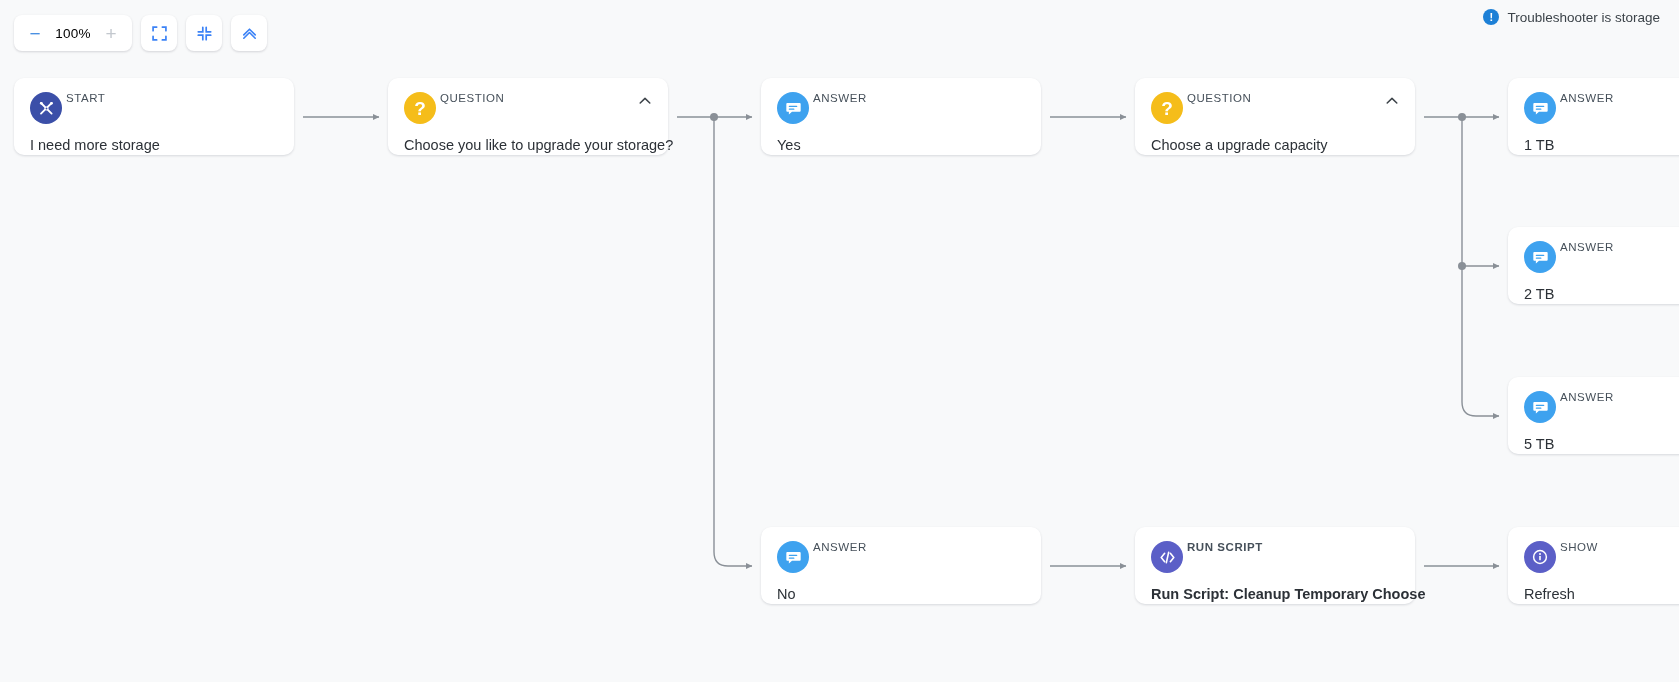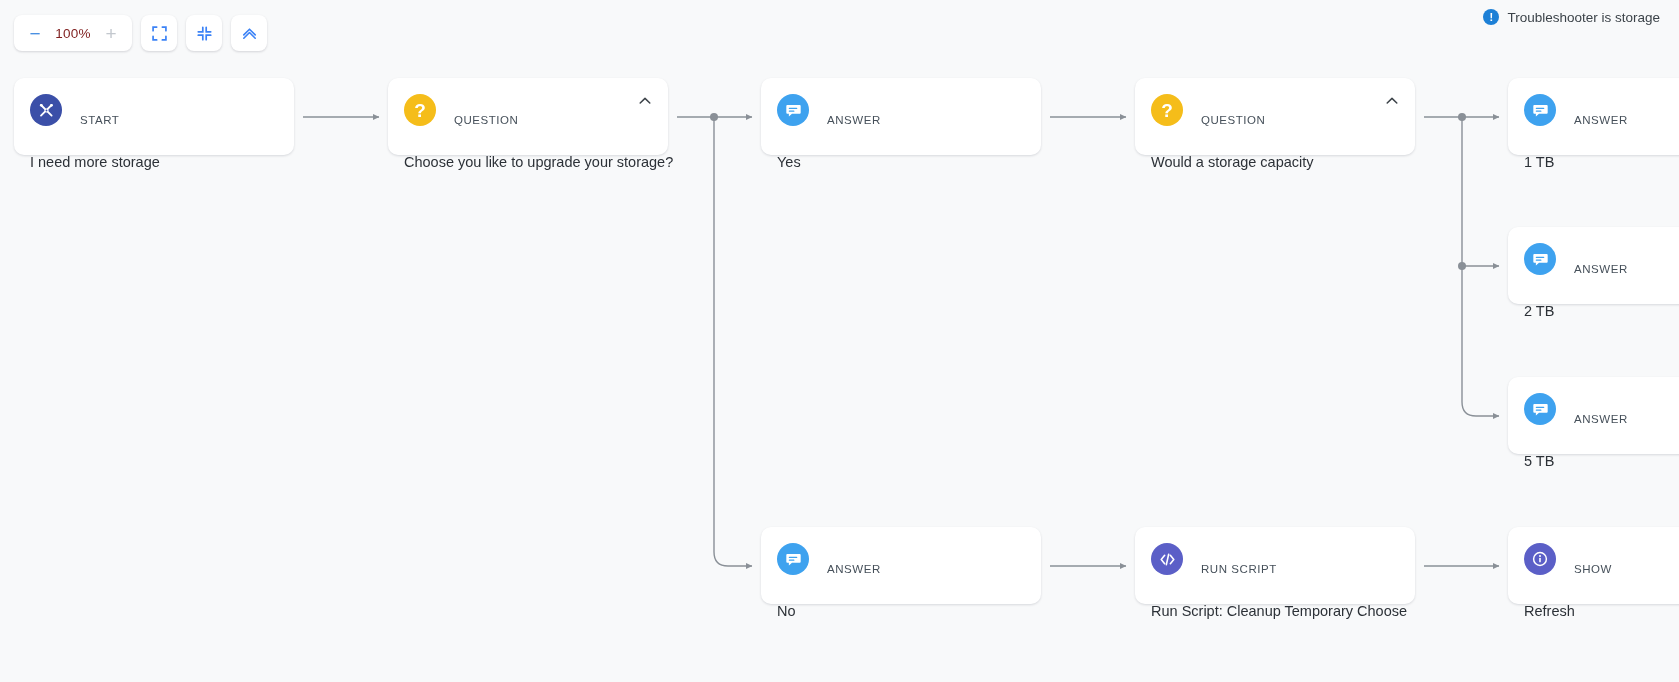--- a/index.html
+++ b/index.html
@@ -65,21 +65,21 @@
     cursor: pointer;
     font-size: 19px;
     line-height: 1;
     font-family: "Liberation Sans", sans-serif;
   }
   .zoom-btn.minus { color: #4a90e2; }
   .zoom-btn.plus  { color: #c3c8ce; }
 
   .zoom-level {
     font-size: 13.5px;
-    color: #7f1d1d;
+    color: #000000;
     min-width: 42px;
     text-align: center;
     letter-spacing: .2px;
     user-select: none;
   }
 
   .icon-btn {
     width: 36px;
     height: 36px;
     display: flex;
@@ -121,22 +121,22 @@
     position: absolute;
     background: #ffffff;
     border-radius: 10px;
     box-shadow: 0 1px 3px rgba(16,24,40,.09), 0 1px 2px rgba(16,24,40,.05);
     padding: 14px 16px 0 16px;
     z-index: 20;
   }
 
   .node-head {
     display: flex;
-    align-items: flex-end;
-    gap: 18px;
+    align-items: flex-start;
+    gap: 4px;
     height: 34px;
   }
 
   .badge {
     width: 32px;
     height: 32px;
     border-radius: 50%;
     flex: 0 0 32px;
     display: flex;
     align-items: center;
@@ -161,21 +161,21 @@
   .node-type {
     font-size: 11.5px;
     letter-spacing: .55px;
     color: #46505a;
     white-space: nowrap;
   }
 
   .node-title {
     font-size: 14.5px;
     color: #2c3137;
-    margin-top: 28px;
+    margin-top: 11px;
     white-space: nowrap;
   }
 
   .collapse {
     position: absolute;
     right: 13px;
     top: 13px;
     width: 20px;
     height: 20px;
     display: flex;
@@ -267,21 +267,21 @@
         </div>
         <div class="node-title">Yes</div>
       </div>
       <div class="node" style="left: 1135px; top: 78px; width: 280px; height: 77px;">
         <div class="node-head">
           <span class="badge question">
             <span class="qmark">?</span>
           </span>
           <span class="node-type">QUESTION</span>
         </div>
-        <div class="node-title">Would a storage capacity</div>
+        <div class="node-title">Choose a upgrade capacity</div>
         <div class="collapse">
           <svg width="14" height="14" viewBox="0 0 14 14" fill="none" stroke="#3c4349" stroke-width="1.5" stroke-linecap="round" stroke-linejoin="round">
             <path d="M2.2,9 L7,4.4 L11.8,9"></path>
           </svg>
         </div>
       </div>
       <div class="node" style="left: 1508px; top: 78px; width: 280px; height: 77px;">
         <div class="node-head">
           <span class="badge answer">
             <svg width="17" height="17" viewBox="0 0 18 18">
@@ -326,21 +326,21 @@
             <svg width="17" height="17" viewBox="0 0 18 18">
               <path d="M2.4,3.2 h13.2 a1,1 0 0 1 1,1 v7.2 a1,1 0 0 1 -1,1 H7.4 L4.1,15.4 V12.4 H2.4 a1,1 0 0 1 -1,-1 V4.2 a1,1 0 0 1 1,-1 z" fill="#fff"></path>
               <rect x="4" y="6" width="9" height="1.5" rx=".7" fill="#3ea2ef"></rect>
               <rect x="4" y="8.9" width="6" height="1.5" rx=".7" fill="#3ea2ef"></rect>
             </svg>
           </span>
           <span class="node-type">ANSWER</span>
         </div>
         <div class="node-title">No</div>
       </div>
-      <div class="node" style="left: 1135px; top: 527px; width: 280px; height: 77px;">
+      <div class="node" style="left: 1135px; top: 527px; width: 280px; height: 77px; font-weight: bold;">
         <div class="node-head">
           <span class="badge script">
             <svg width="19" height="19" viewBox="0 0 20 20" fill="none" stroke="#fff" stroke-width="1.7" stroke-linecap="round" stroke-linejoin="round">
               <path d="M7,5.6 L3.4,10 L7,14.4"></path>
               <path d="M13,5.6 L16.6,10 L13,14.4"></path>
               <path d="M11.2,4.6 L8.8,15.4"></path>
             </svg>
           </span>
           <span class="node-type">RUN SCRIPT</span>
         </div>

